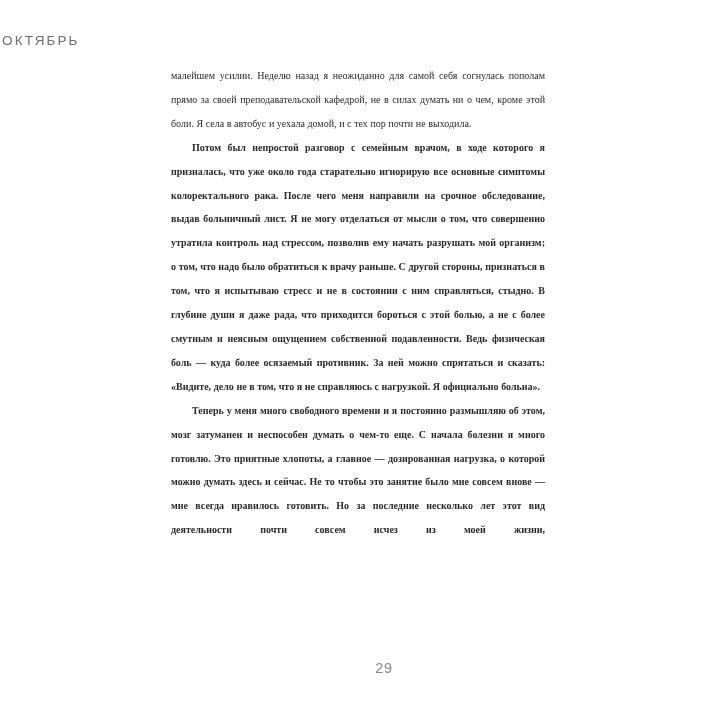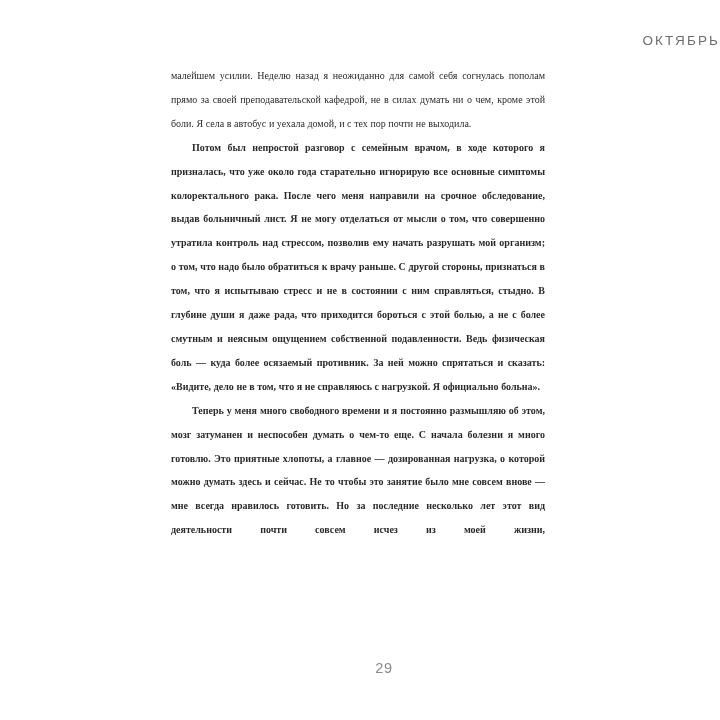--- a/index.html
+++ b/index.html
@@ -16,21 +16,21 @@
     overflow: hidden;
     box-sizing: border-box;
   }
 
   
   .running-head {
     position: absolute;
     top: 34px;
     left: 0;
     width: 720px;
-    text-align: right;
+    text-align: left;
     font-family: "Liberation Sans", sans-serif;
     font-size: 13.5px;
     font-weight: 400;
     letter-spacing: 2.1px;
     color: #6d6d6d;
     text-indent: 2.1px;
     line-height: 1;
     white-space: nowrap;
   }
 

